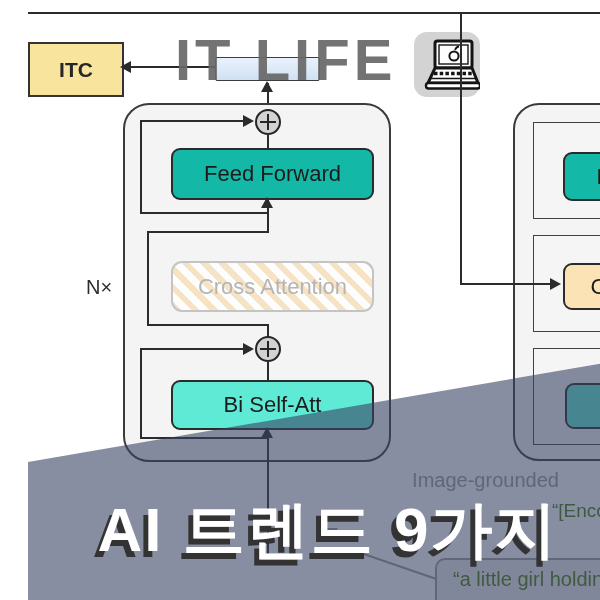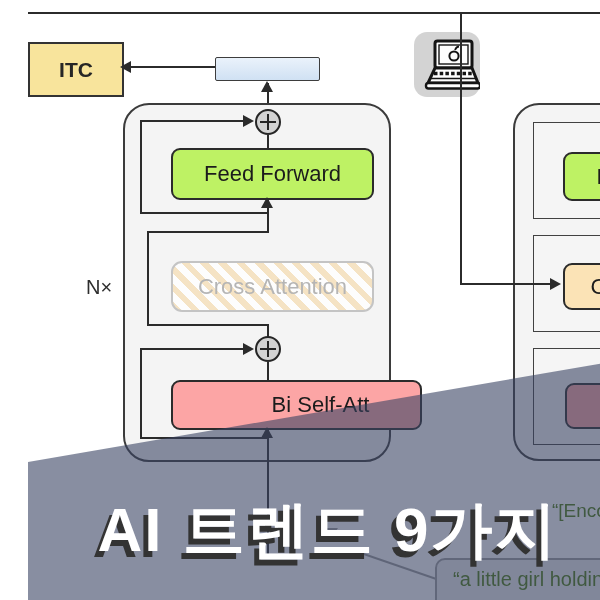--- a/index.html
+++ b/index.html
@@ -14,22 +14,22 @@
   .ah-left{border-right:11px solid #2b2b2b;border-top:6px solid transparent;border-bottom:6px solid transparent;}
   .ah-right{border-left:11px solid #2b2b2b;border-top:6px solid transparent;border-bottom:6px solid transparent;}
   .ah-up{border-bottom:11px solid #2b2b2b;border-left:6px solid transparent;border-right:6px solid transparent;}
   .ah-down-sm{border-top:9px solid #999;border-left:6px solid transparent;border-right:6px solid transparent;}
   
   .encoder-block{position:absolute;background:#f4f4f4;border:2.2px solid #3b3b3b;border-radius:26px;}
   .inner-rect{position:absolute;background:#f5f5f5;border:1.8px solid #414141;}
   .node{position:absolute;display:flex;align-items:center;justify-content:center;
         border:2.2px solid #2b2b2b;border-radius:9px;font-size:22px;color:#1c1c1c;
         overflow:hidden;white-space:nowrap;}
-  .ff{background:#bef264;}
-  .bi{background:#fca5a5;padding-left:48px;}
+  .ff{background:#14b8a6;}
+  .bi{background:#5eead4;}
   .ca-solid{background:#fbe3b6;}
   .ca-hatch{background:repeating-linear-gradient(45deg,#f5e3c4 0px,#f5e3c4 6px,#fdfdfd 6px,#fdfdfd 13px);
             border:2px solid #c4c4c4;border-radius:11px;color:#b5b5b5;}
   .score-box{position:absolute;background:#f8e49c;border:2.2px solid #333;display:flex;
              align-items:center;justify-content:center;font-size:21px;font-weight:700;color:#262626;}
   .embed-bar{position:absolute;background:linear-gradient(#eaf2fb,#d0e1f3);border:1.8px solid #3d3d3d;border-radius:2px;}
   .oplus{position:absolute;width:26px;height:26px;border-radius:50%;background:#d2d2d2;
          border:2.4px solid #252525;box-sizing:border-box;z-index:3;}
   .oplus::before{content:"";position:absolute;left:50%;top:3px;bottom:3px;width:2.4px;margin-left:-1.2px;background:#252525;}
   .oplus::after{content:"";position:absolute;top:50%;left:3px;right:3px;height:2.4px;margin-top:-1.2px;background:#252525;}
@@ -121,28 +121,30 @@
     <span>Bi Self-Att</span>
   </div>
 
   <div class="score-box" style="left:573px;top:31px;width:100px;height:52px;"></div>
 
   <div class="wire wv wire-top-z" style="left:432px;top:14px;height:270px;"></div>
   <div class="wire wh wire-top-z" style="left:432px;top:283px;width:90px;"></div>
   <div class="ah ah-right wire-top-z" style="left:522px;top:278px;"></div>
 
   <div class="glabel" style="left:370px;top:468px;width:175px;text-align:center;">
+    <div>Image-grounded</div>
   </div>
   <div class="bubble-text" style="left:524px;top:500px;font-size:19px;">“[Encod</div>
 
   <div class="ah ah-down-sm" style="left:298px;top:528px;"></div>
   <div class="tail" style="left:327px;top:550px;width:86px;transform:rotate(19deg);"></div>
   <div class="bubble" style="left:407px;top:558px;width:230px;height:55px;"></div>
   <div class="bubble-text" style="left:425px;top:568px;">“a little girl holdin</div>
 
+  <div class="wm-text" style="left:147px;top:26px;">IT LIFE</div>
   <div class="laptop-bg" style="left:386px;top:32px;">
     <svg width="66" height="65" viewBox="0 0 66 65">
       <rect x="21" y="9" width="37" height="27" rx="2.5" fill="#fdfdfd" stroke="#141414" stroke-width="3"></rect>
       <rect x="25" y="13" width="29" height="19" fill="none" stroke="#141414" stroke-width="1.4"></rect>
       <circle cx="40" cy="24" r="4.6" fill="none" stroke="#141414" stroke-width="2"></circle>
       <path d="M41 18 q1.5 -3.5 4 -3.5" fill="none" stroke="#141414" stroke-width="1.8"></path>
       <path d="M21 36 L58 36 L64 51 L14 51 Z" fill="#fdfdfd" stroke="#141414" stroke-width="3"></path>
       <line x1="20" y1="41.5" x2="59" y2="41.5" stroke="#141414" stroke-width="3.4" stroke-dasharray="3.5 2.2"></line>
       <line x1="17" y1="46.5" x2="61" y2="46.5" stroke="#141414" stroke-width="1.6"></line>
       <rect x="12" y="51" width="54" height="5.5" rx="2.5" fill="#fdfdfd" stroke="#141414" stroke-width="2.4"></rect>

